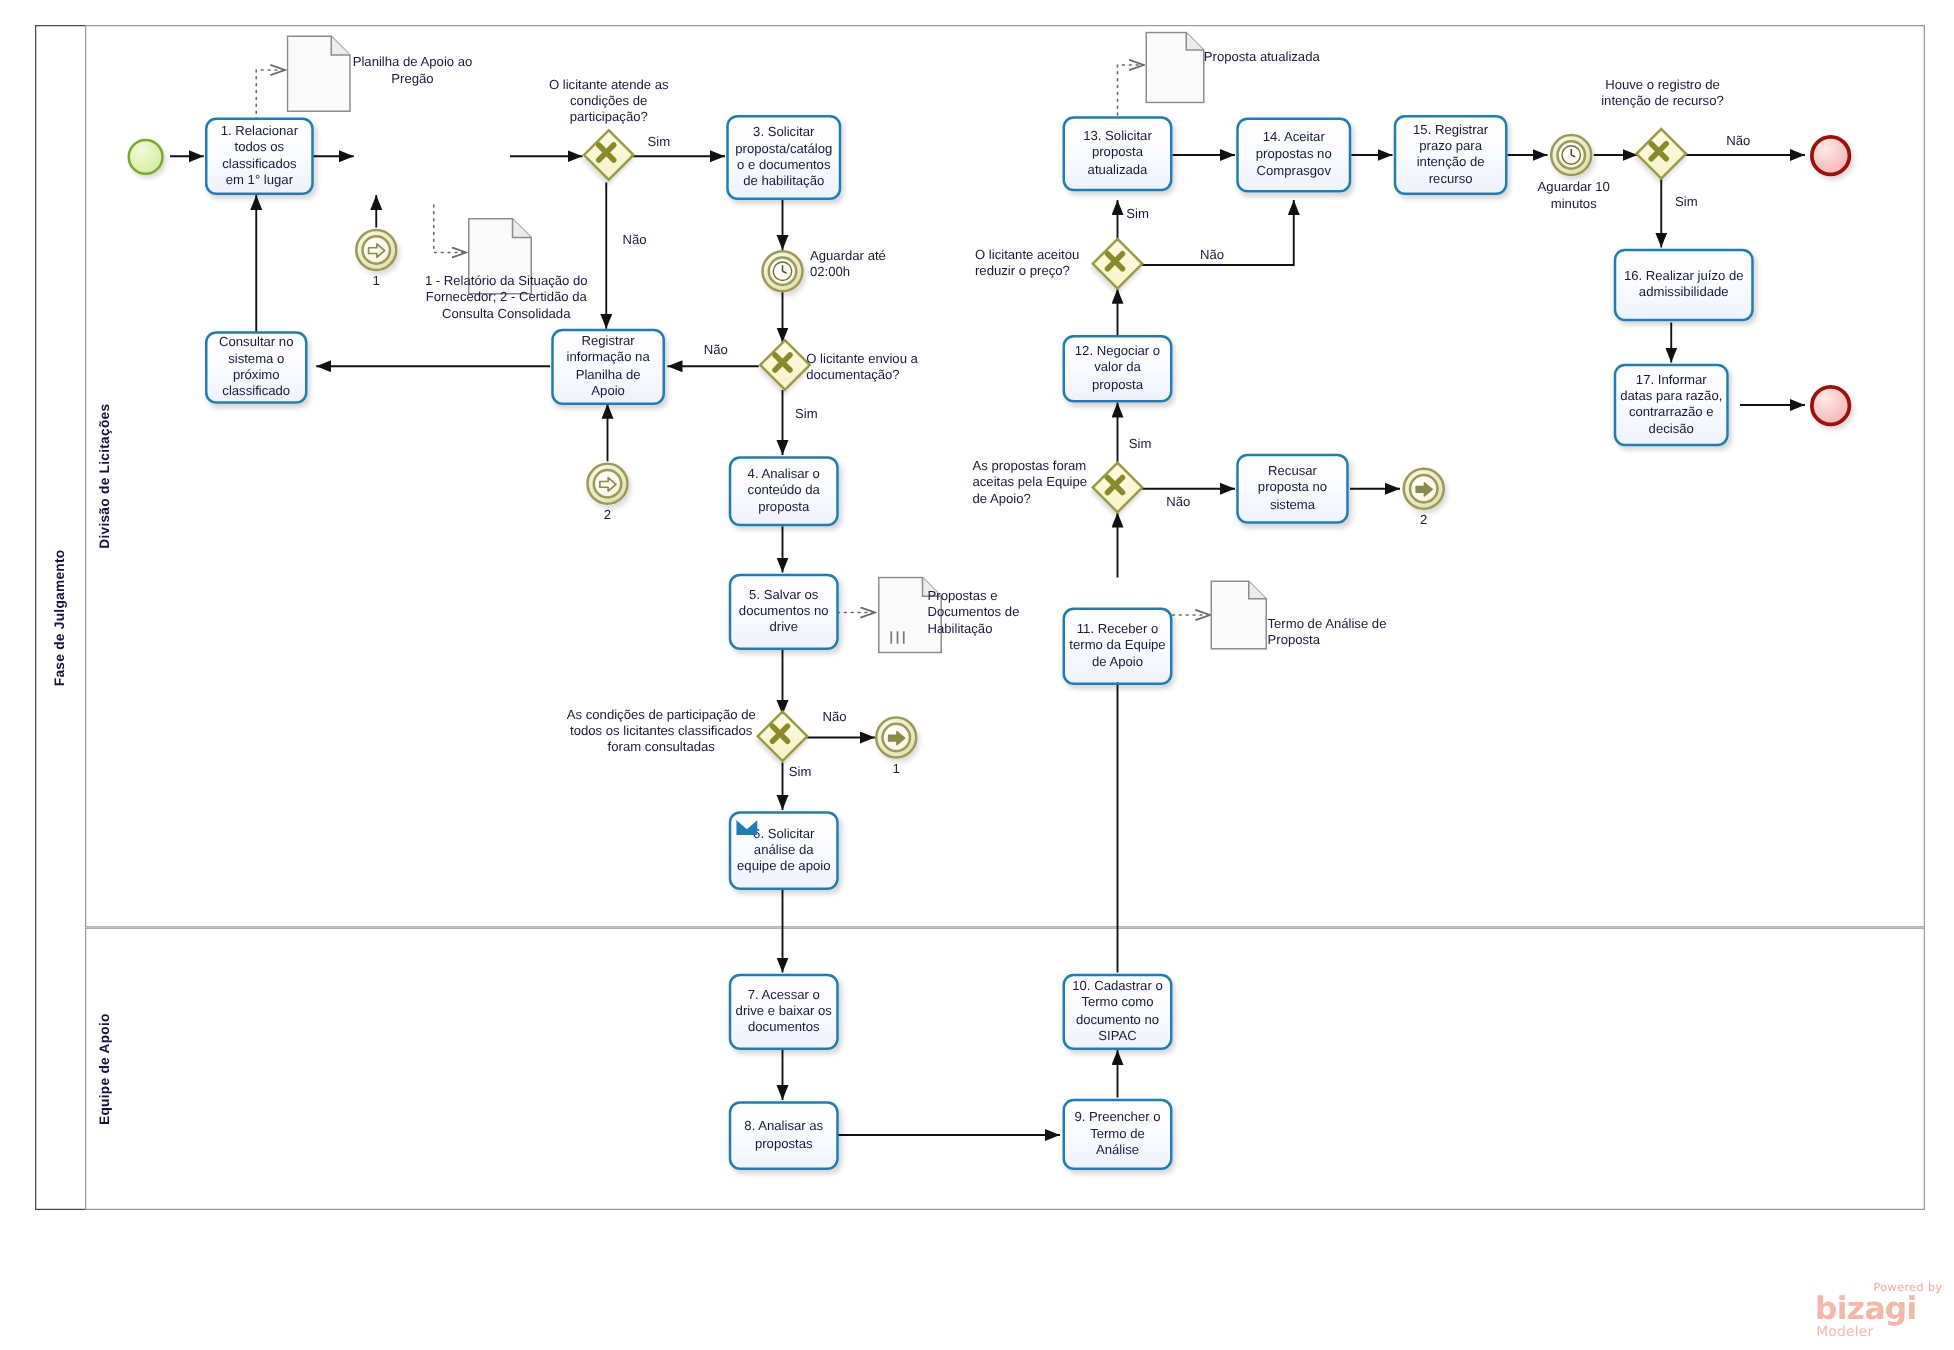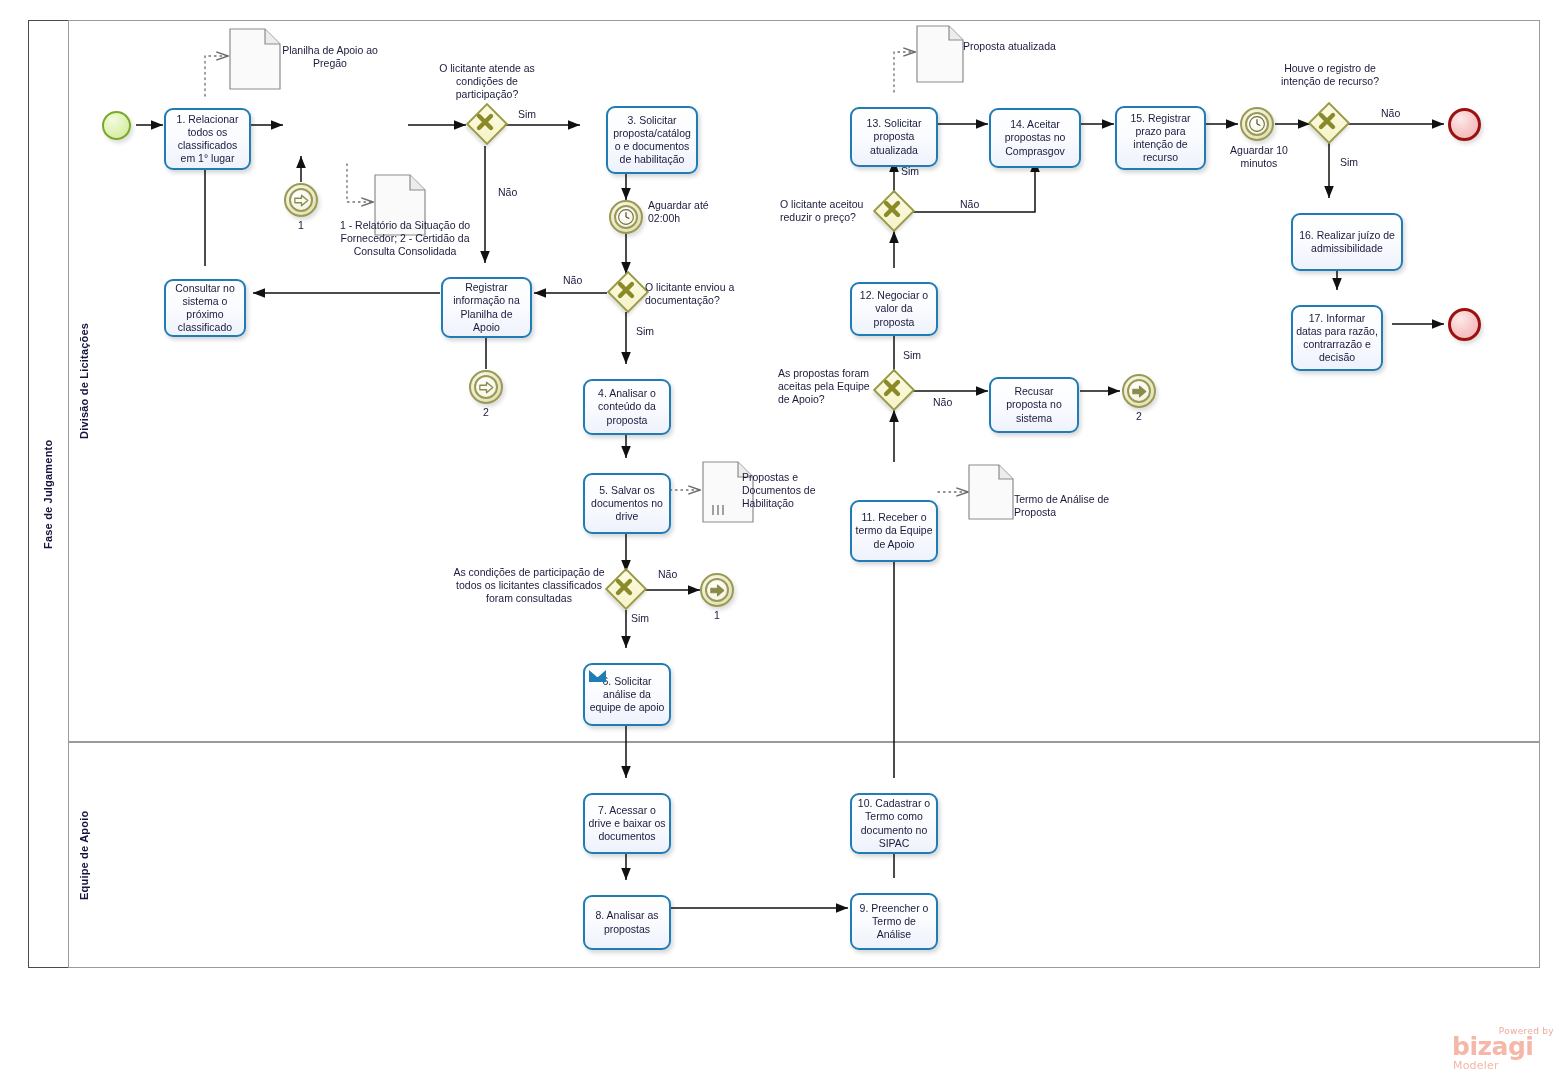--- a/index.html
+++ b/index.html
@@ -30,21 +30,20 @@
     position:absolute;box-sizing:border-box;
     border:2px solid #1f7cb4;border-radius:9px;
     background:linear-gradient(to bottom,#ffffff 0%,#fbfcff 45%,#eef2fb 100%);
     box-shadow:2px 3px 4px rgba(0,0,0,.16);
     display:flex;align-items:center;justify-content:center;
     text-align:center;
     font-size:10.5px;line-height:13.2px;
     color:#1a1a3c;
     padding:2px 3px;
     word-break:break-word;
-    margin-top:14px;
   }
   .task .tlabel{display:block;width:100%;}
   .task.send::before{
     content:"";position:absolute;left:4px;top:5px;width:17px;height:12px;
     background:#1f7cb4;
     clip-path:polygon(0 0,100% 0,100% 100%,0 100%);
   }
   .task.send::after{
     content:"";position:absolute;left:4px;top:5px;width:17px;height:12px;
     border-left:8.5px solid transparent;border-right:8.5px solid transparent;
@@ -333,21 +332,21 @@
       <path d="M10,10 L22,22 M22,10 L10,22" stroke="#8a8a28" stroke-width="4.4" stroke-linecap="round"></path>
     </svg>
   </div>
   <div class="gw-label multi" style="left:1271px;top:62px;width:118px;text-align:center;">Houve o registro de intenção de recurso?</div>
 
   <div class="task" style="left:164px;top:94px;width:87px;height:62px;">
     <span class="tlabel">1. Relacionar todos os classificados em 1° lugar</span>
   </div>
 
 
-  <div class="task" style="left:606px;top:92px;width:92px;height:68px;">
+  <div class="task" style="left:581px;top:92px;width:92px;height:68px;">
     <span class="tlabel">3. Solicitar proposta/catálogo e documentos de habilitação</span>
   </div>
 
   <div class="task" style="left:583px;top:365px;width:88px;height:56px;">
     <span class="tlabel">4. Analisar o conteúdo da proposta</span>
   </div>
 
   <div class="task" style="left:583px;top:459px;width:88px;height:61px;">
     <span class="tlabel">5. Salvar os documentos no drive</span>
   </div>

